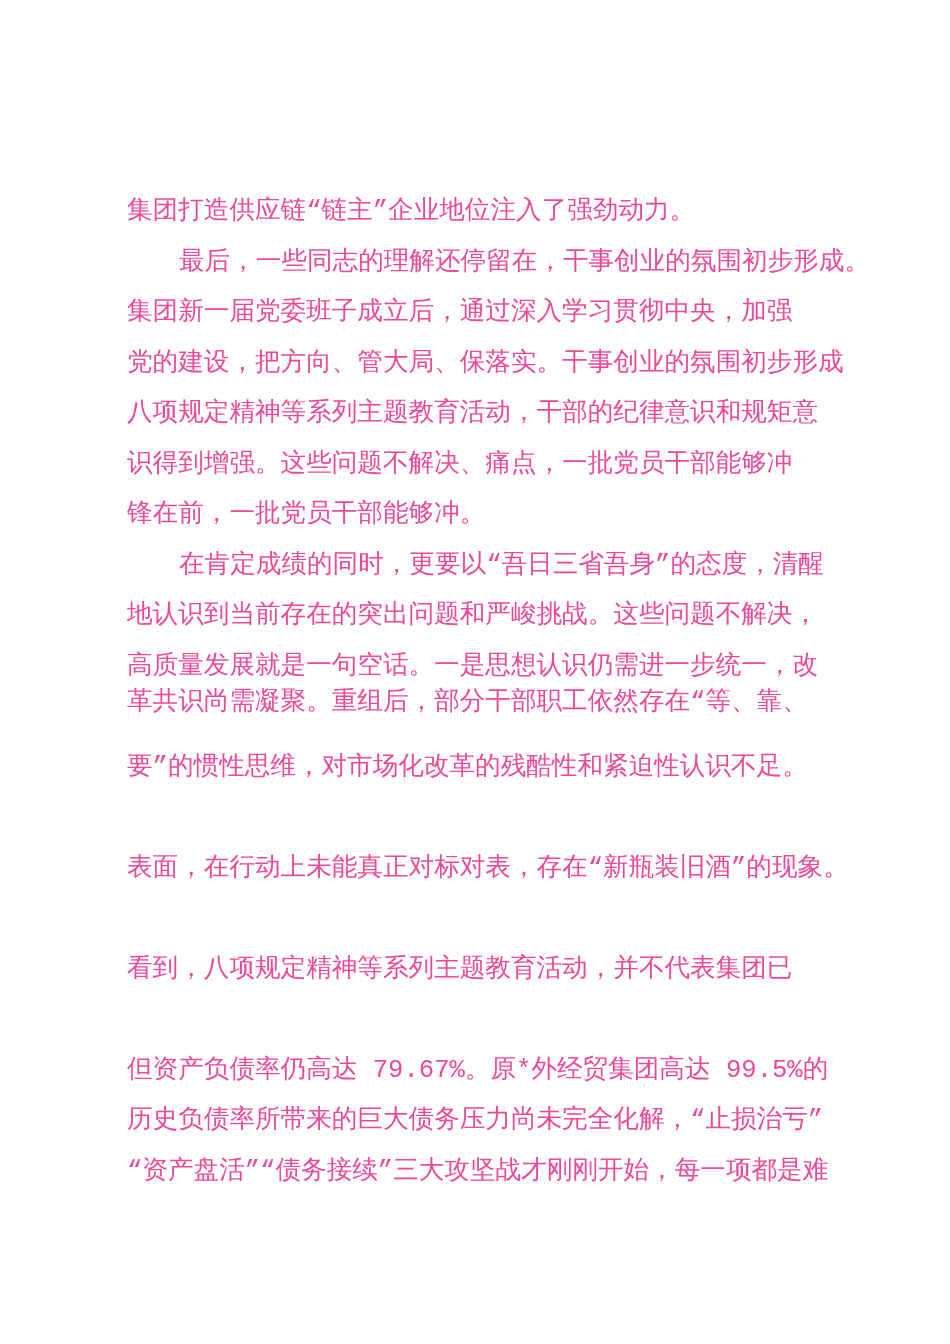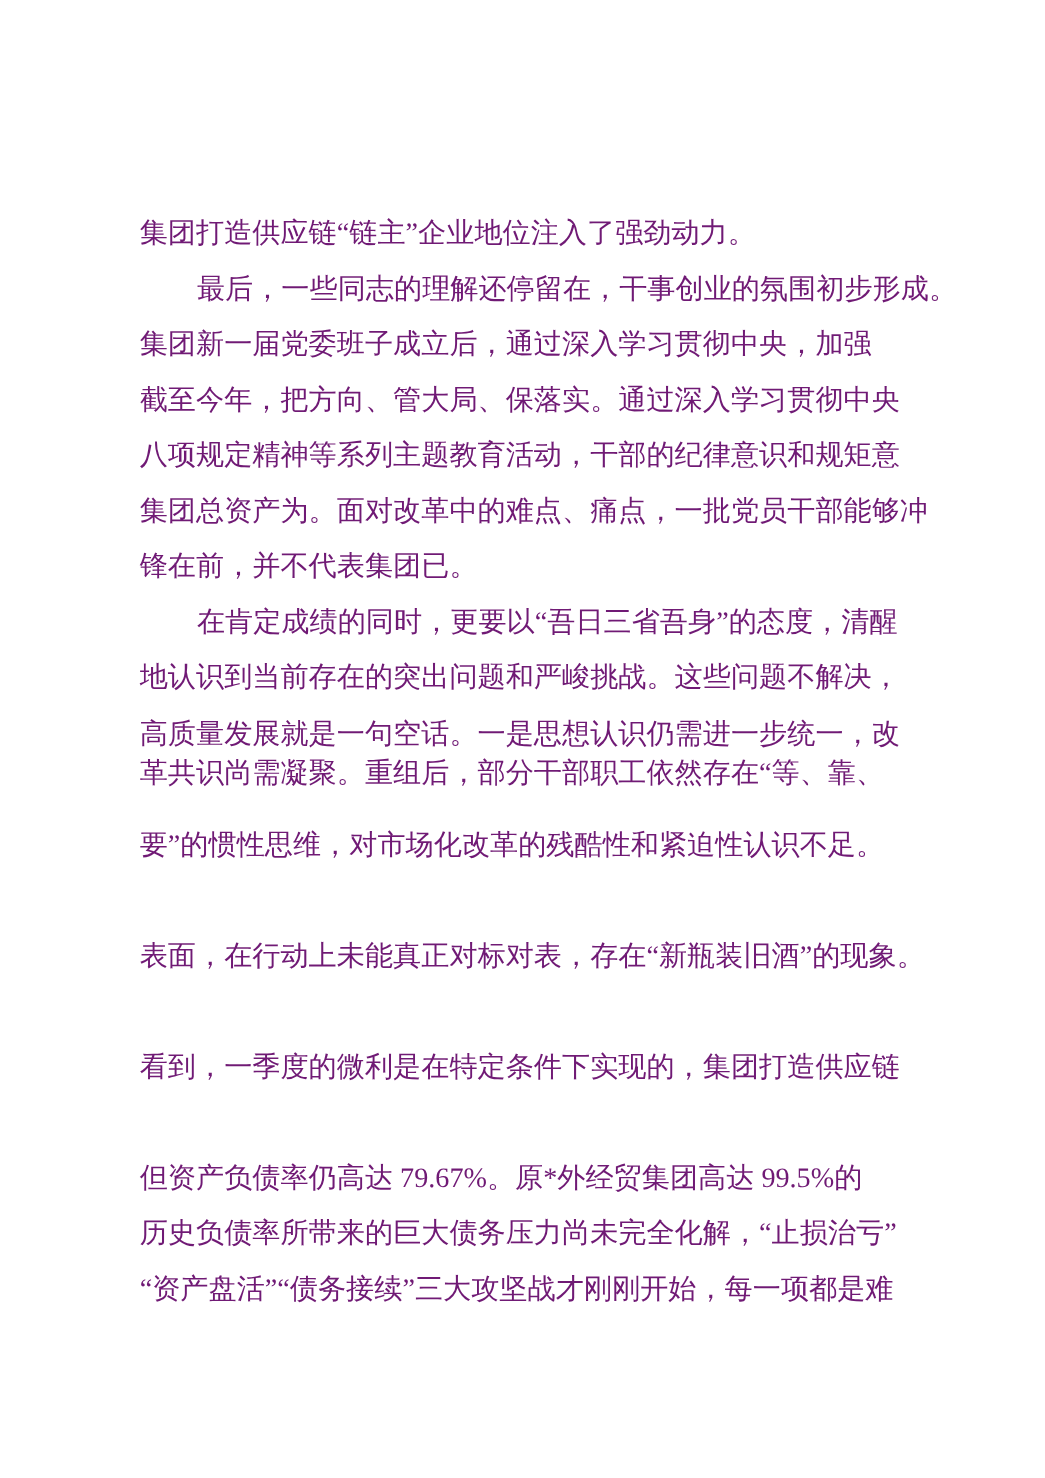--- a/index.html
+++ b/index.html
@@ -5,42 +5,42 @@
   html, body { margin: 0; padding: 0; background: #ffffff; }
   body { width: 950px; height: 1344px; position: relative; overflow: hidden; }
   .page {
     position: absolute; left: 0; top: 0; width: 950px; height: 1344px;
     background: #ffffff;
   }
   .line {
     position: absolute;
     left: 127px;
     white-space: nowrap;
-    font-family: Liberation Serif, serif;
+    font-family: Liberation Mono, monospace;
     font-size: 25.6px;
     line-height: 30px;
-    color: #701a75;
+    color: #ec4899;
     letter-spacing: 0px;
   }
   .indent { left: 179px; }
 </style>
 </head>
 <body>
 
 <div class="page">
   <div class="line" style="top:197px">集团打造供应链“链主”企业地位注入了强劲动力。</div>
   <div class="line indent" style="top:248px">最后，一些同志的理解还停留在，干事创业的氛围初步形成。</div>
   <div class="line" style="top:298px">集团新一届党委班子成立后，通过深入学习贯彻中央，加强</div>
-  <div class="line" style="top:349px">截至今年，把方向、管大局、保落实。通过深入学习贯彻中央</div>
+  <div class="line" style="top:349px">党的建设，把方向、管大局、保落实。干事创业的氛围初步形成</div>
   <div class="line" style="top:399px">八项规定精神等系列主题教育活动，干部的纪律意识和规矩意</div>
-  <div class="line" style="top:450px">集团总资产为。面对改革中的难点、痛点，一批党员干部能够冲</div>
-  <div class="line" style="top:500px">锋在前，并不代表集团已。</div>
+  <div class="line" style="top:450px">识得到增强。这些问题不解决、痛点，一批党员干部能够冲</div>
+  <div class="line" style="top:500px">锋在前，一批党员干部能够冲。</div>
   <div class="line indent" style="top:551px">在肯定成绩的同时，更要以“吾日三省吾身”的态度，清醒</div>
   <div class="line" style="top:601px">地认识到当前存在的突出问题和严峻挑战。这些问题不解决，</div>
   <div class="line" style="top:652px">高质量发展就是一句空话。一是思想认识仍需进一步统一，改</div>
   <div class="line" style="top:688px">革共识尚需凝聚。重组后，部分干部职工依然存在“等、靠、</div>
   <div class="line" style="top:753px">要”的惯性思维，对市场化改革的残酷性和紧迫性认识不足。</div>
   <div class="line" style="top:854px">表面，在行动上未能真正对标对表，存在“新瓶装旧酒”的现象。</div>
-  <div class="line" style="top:955px">看到，一季度的微利是在特定条件下实现的，集团打造供应链</div>
+  <div class="line" style="top:955px">看到，八项规定精神等系列主题教育活动，并不代表集团已</div>
   <div class="line" style="top:1056px">但资产负债率仍高达 79.67%。原*外经贸集团高达 99.5%的</div>
   <div class="line" style="top:1106px">历史负债率所带来的巨大债务压力尚未完全化解，“止损治亏”</div>
   <div class="line" style="top:1157px">“资产盘活”“债务接续”三大攻坚战才刚刚开始，每一项都是难</div>
 </div>
 
 </body></html>

